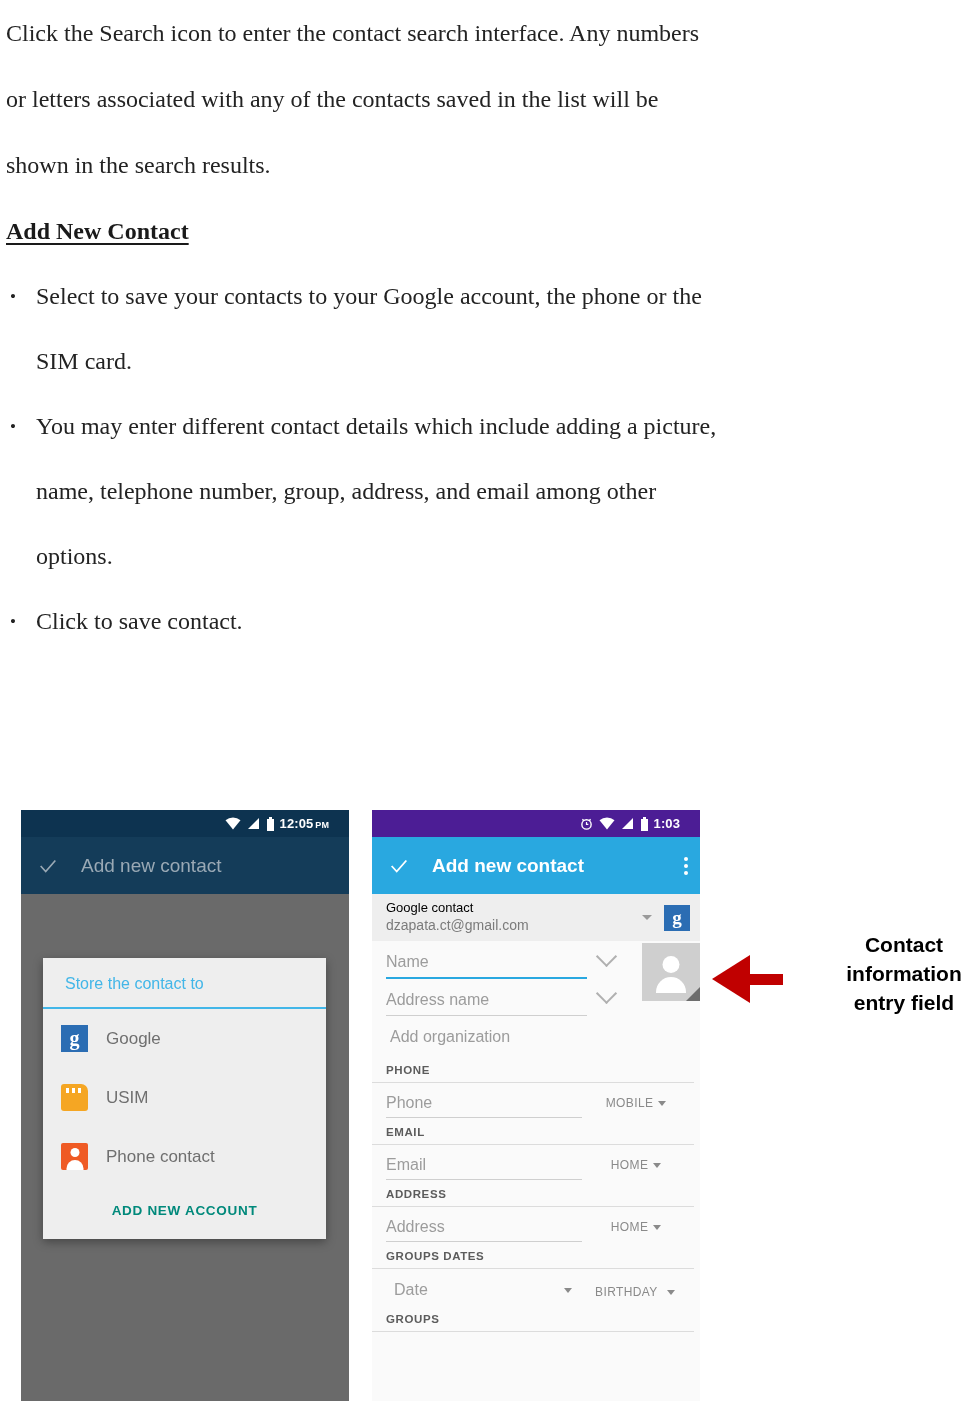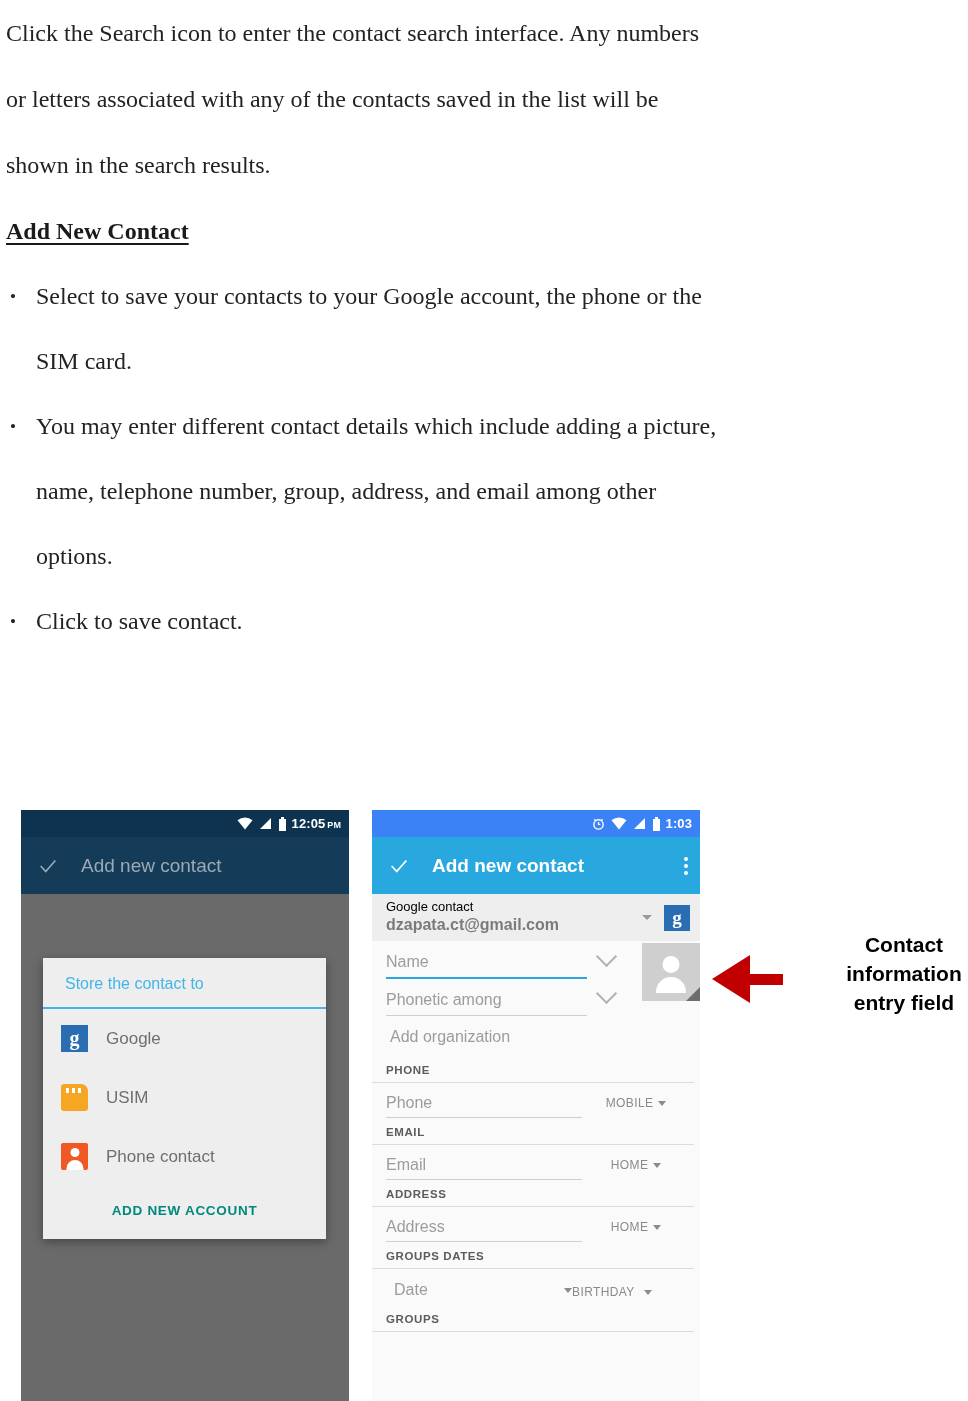--- a/index.html
+++ b/index.html
@@ -89,25 +89,25 @@
   .phone-left  { left: 21px;  background: #6a6a6a; }
   .phone-right { left: 372px; background: #fafafa; }
 
   
   .statusbar {
     position: relative;
     height: 27px;
     display: flex;
     align-items: center;
     justify-content: flex-end;
-    padding-right: 8px;
+    padding-right: 20px;
     box-sizing: border-box;
   }
   .sb-left  { background: #0d3350; }
-  .sb-right { background: #3b82f6; }
+  .sb-right { background: #4c1d95; }
   .sb-icons { display: flex; align-items: center; gap: 6px; }
   .sb-time {
     color: #ffffff;
     font-size: 13px;
     font-weight: bold;
     letter-spacing: .1px;
     margin-left: 5px;
     display: flex;
     align-items: baseline;
     gap: 2px;
@@ -226,21 +226,21 @@
   .acct-row {
     display: flex;
     align-items: center;
     background: #eeeeee;
     height: 47px;
     padding: 0 10px 0 14px;
     box-sizing: border-box;
   }
   .acct-text { flex: 1 1 auto; line-height: 1.15; }
   .acct-name { font-size: 13px; color: #000000; }
-  .acct-mail { font-size: 16px; color: #7b7b7b; margin-top: 1px; font-weight: bold; }
+  .acct-mail { font-size: 14px; color: #7b7b7b; margin-top: 1px; }
   .caret-sm {
     width: 0; height: 0;
     border-left: 5px solid transparent;
     border-right: 5px solid transparent;
     border-top: 5px solid #9a9a9a;
     margin: 0 12px 0 6px;
     flex: 0 0 auto;
   }
   .acct-g {
     width: 26px; height: 26px;
@@ -350,21 +350,21 @@
     border-right: 4.5px solid transparent;
     border-top: 5px solid #8a8a8a;
   }
   .date-row { display: flex; align-items: flex-end; padding: 0 10px 0 22px; }
   .date-fld {
     width: 178px; flex: 0 0 auto;
     font-size: 16px; color: #9c9c9c;
     padding: 12px 0 6px 0;
     display: flex; align-items: center; justify-content: space-between;
   }
-  .date-tail { display: flex; align-items: center; gap: 9px; padding-bottom: 6px; }
+  .date-tail { display: flex; align-items: center; gap: 9px; padding-bottom: 6px; margin-left: 23px; }
   .date-type { font-size: 12px; letter-spacing: .4px; color: #8a8a8a; }
 
   
   .annotation {
     position: absolute;
     left: 706px;
     top: 930px;
     width: 262px;
     height: 110px;
   }
@@ -534,21 +534,21 @@
         <span class="caret-sm"></span>
         <span class="acct-g">g</span>
       </div>
 
       <div class="name-block">
         <div class="field-row" style="padding-right:72px;">
           <div class="fld focused">Name</div>
           <span class="chev"></span>
         </div>
         <div class="field-row" style="padding-right:72px;">
-          <div class="fld">Phonetic among</div>
+          <div class="fld">Address name</div>
           <span class="chev"></span>
         </div>
         <div class="avatar">
           <span class="head"></span>
           <span class="body"></span>
           <span class="corner"></span>
         </div>
       </div>
 
       <div class="add-org">Add organization</div>

